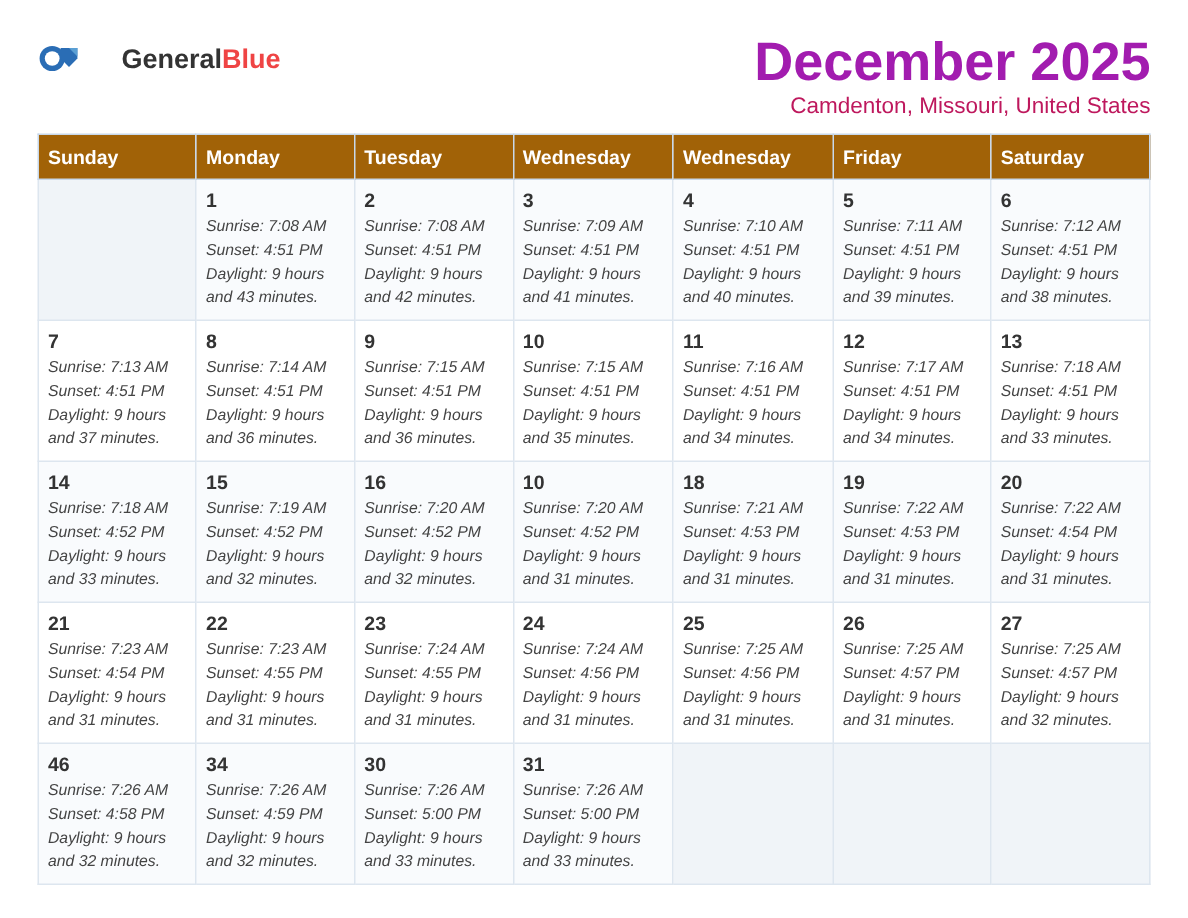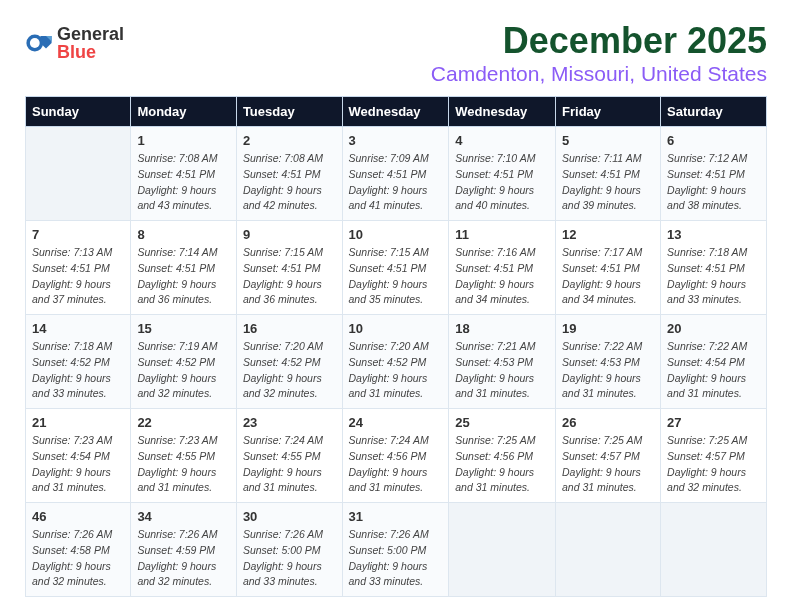--- a/index.html
+++ b/index.html
@@ -16,22 +16,23 @@
       align-items: flex-start;
       margin-bottom: 10px;
     }
     .logo {
       display: flex;
       align-items: center;
       margin-top: 5px;
     }
     .logo-text {
       display: flex;
-      flex-direction: column;
+      flex-direction: row;
       line-height: 1;
+      margin-left: 24px;
     }
     .logo-general {
       font-size: 18px;
       font-weight: bold;
       color: #333;
     }
     .logo-blue {
       font-size: 18px;
       font-weight: bold;
       color: #ef4444;
@@ -40,33 +41,33 @@
       width: 28px;
       height: 28px;
       margin-right: 4px;
     }
     .title-area {
       text-align: right;
     }
     .month-title {
       font-size: 36px;
       font-weight: bold;
-      color: #14532d;
+      color: #a21caf;
     }
     .location-subtitle {
-      font-size: 21px;
-      color: #8b5cf6;
+      font-size: 15px;
+      color: #be185d;
     }
     .calendar {
       width: 100%;
       border-collapse: collapse;
       font-size: 11px;
     }
     .calendar thead tr {
-      background-color: #0f172a;
+      background-color: #a16207;
       color: white;
     }
     .calendar thead th {
       padding: 7px 6px;
       text-align: left;
       font-size: 13px;
       font-weight: 600;
       border: 1px solid #c8d8ea;
     }
     .calendar tbody tr {

